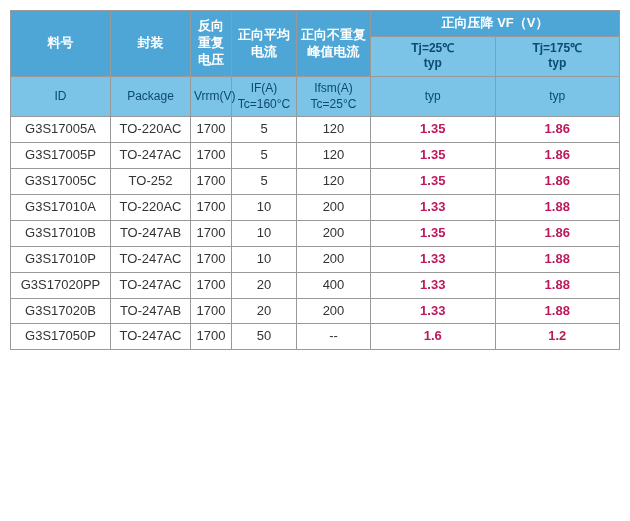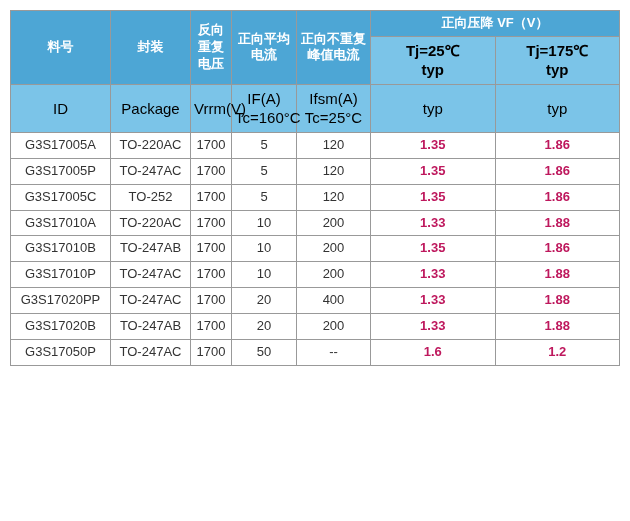--- a/index.html
+++ b/index.html
@@ -29,22 +29,22 @@
       padding: 4px 3px;
       line-height: 1.3;
     }
     .header-blue {
       background-color: #4da6d5;
       color: #fff;
       font-weight: bold;
     }
     .sub-header-blue {
       background-color: #7bc4e8;
-      color: #000000;
-      font-size: 15px;
+      color: #0c4a6e;
+      font-size: 12px;
     }
     .data-row td {
       background-color: #fff;
       color: #333;
     }
     .data-row td.orange-val {
       color: #be185d;
       font-weight: bold;
     }
     .col-id { width: 100px; }

